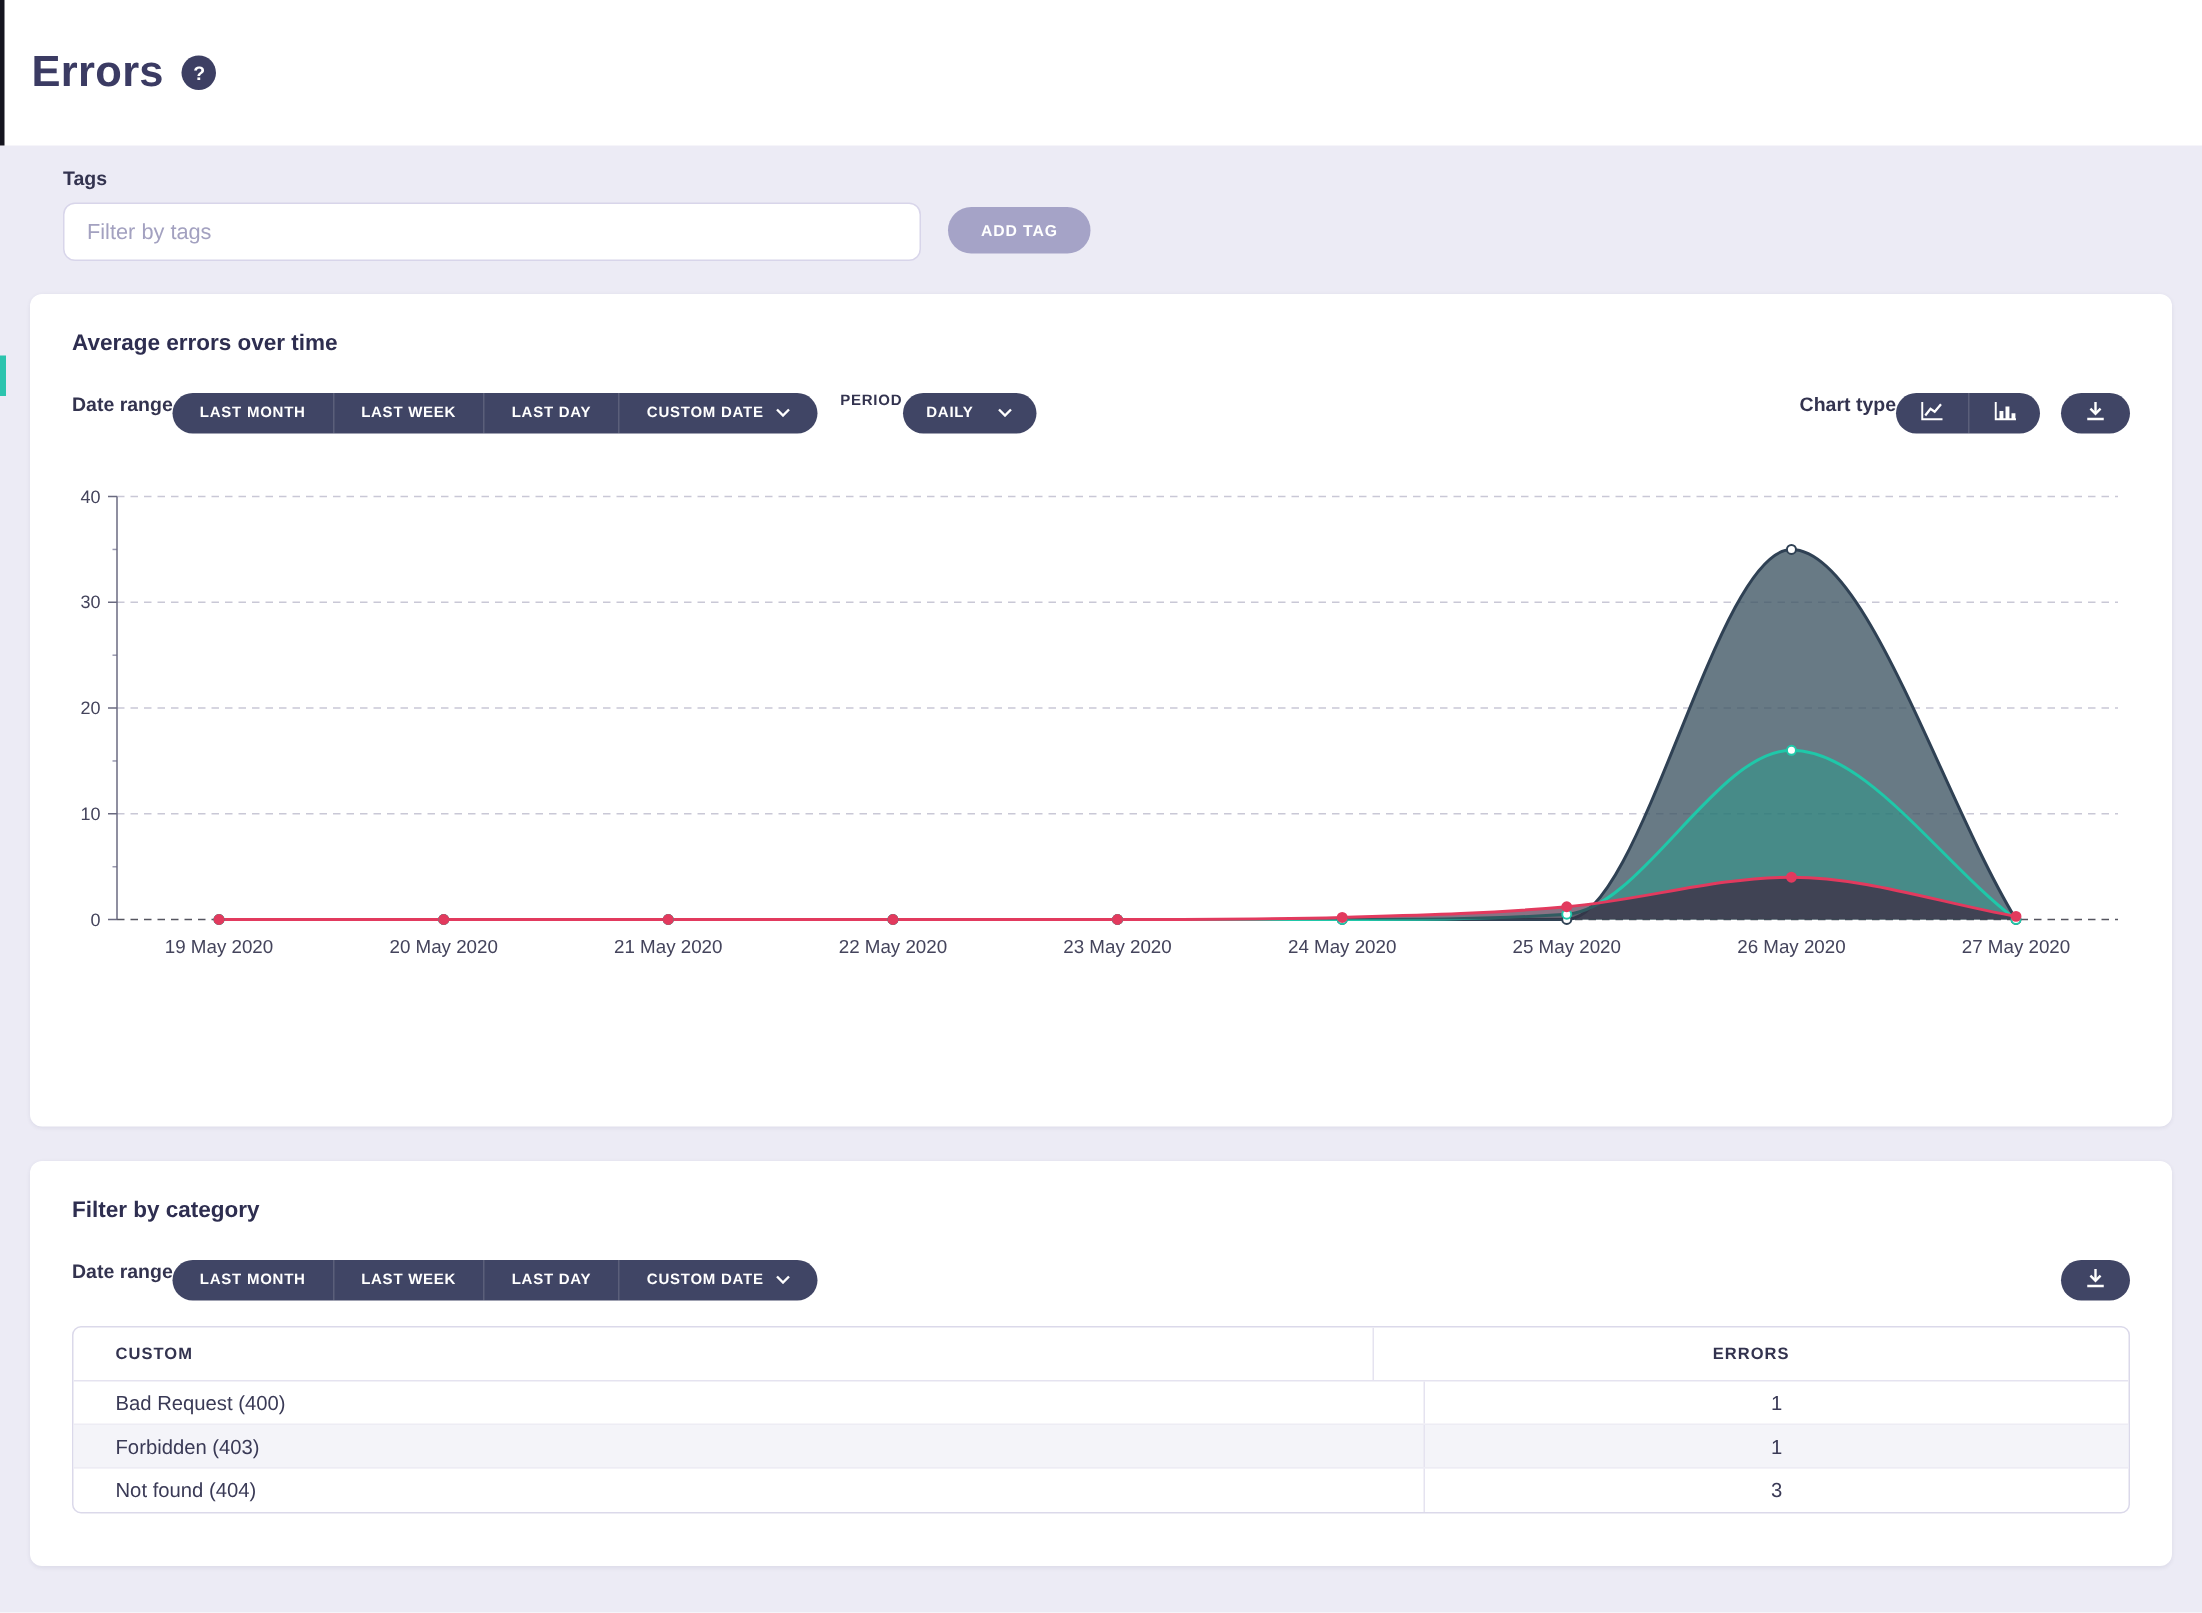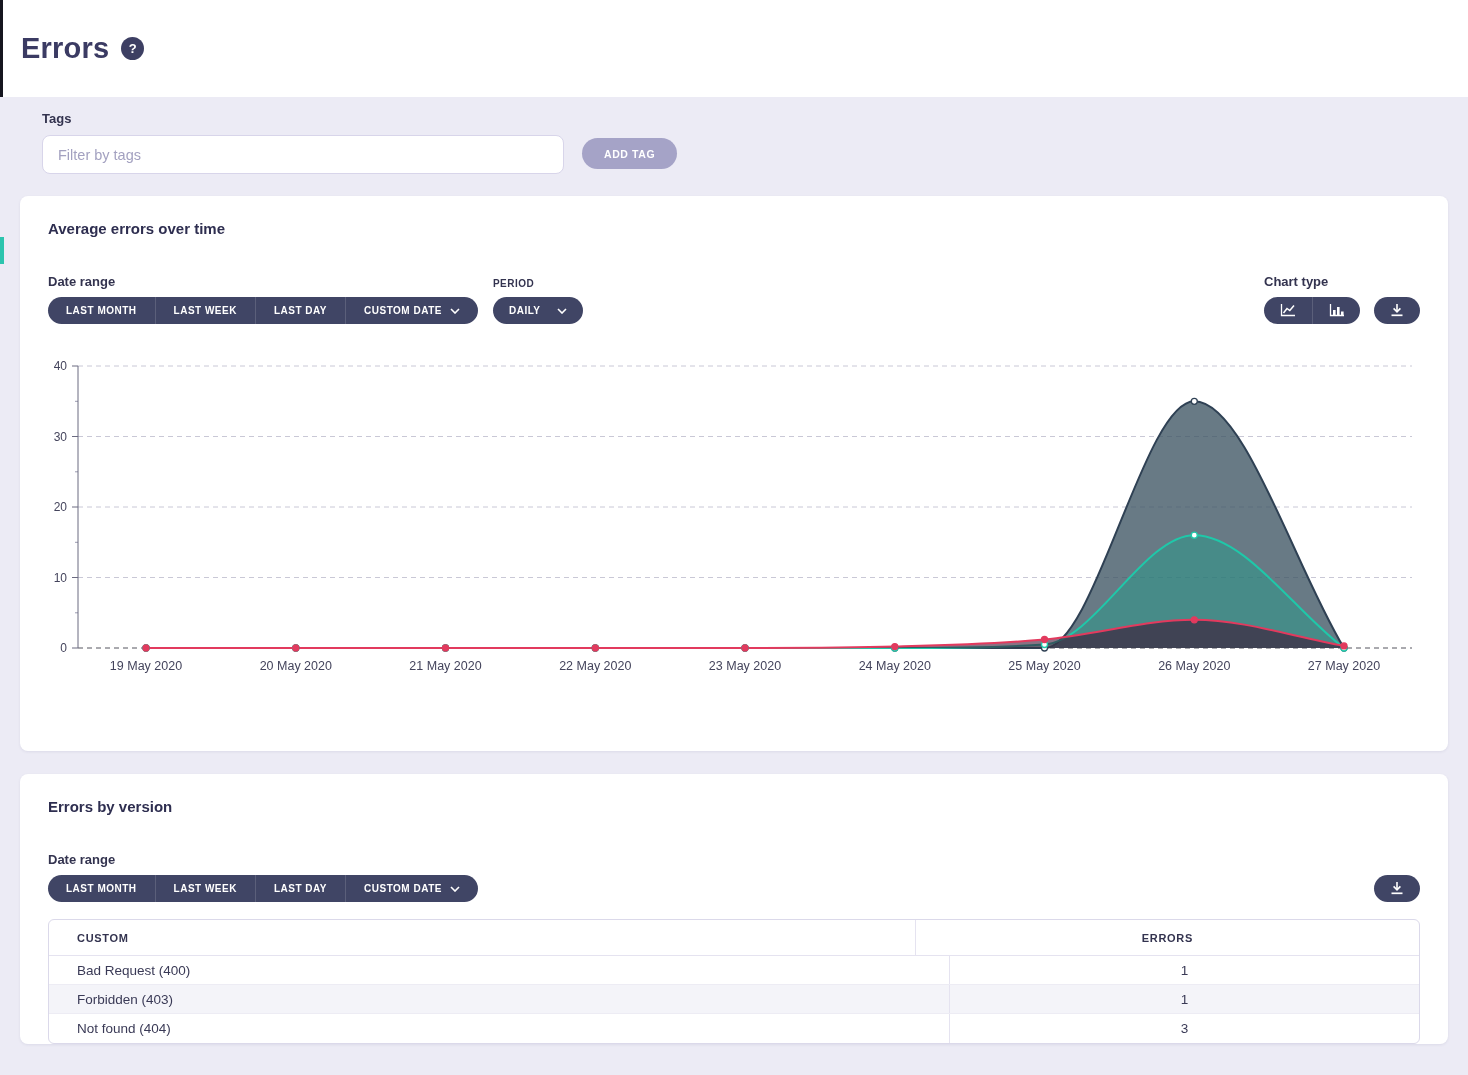--- a/index.html
+++ b/index.html
@@ -25,37 +25,37 @@
   .filters { display:flex; align-items:flex-start; padding:14px 20px 0 20px; }
   .filter-block { display:flex; flex-direction:column; }
   .filter-label { font-size:13px; font-weight:600; color:#33334f; margin-bottom:9px; }
   .input-wrap { position:relative; }
   .input-wrap input {
     height:39px; border:1px solid #d8d5ea; border-radius:8px; background:#fff;
     font-family:inherit; font-size:14.5px; color:#3a3a56; padding:0 36px 0 15px; outline:none; width:100%;
   }
   .input-wrap input::placeholder { color:#a3a1c0; }
   .version-wrap { width:703px; }
-  .tags-wrap { width:522px; }
+  .tags-wrap { width:572px; }
   .tags-block { margin-left:22px; }
   .down-arrow { position:absolute; right:15px; top:8px; font-size:17px; color:#3c3c5c; cursor:pointer; }
   .add-tag-btn {
     margin-left:18px; margin-top:27px; height:31px; padding:0 22px; border:none; border-radius:16px;
     background:#a5a3c7; color:#fff; font-family:inherit; font-size:10.5px; font-weight:700; letter-spacing:0.6px; cursor:pointer;
   }
 
   
   .card { background:#fff; border-radius:8px; box-shadow:0 1px 3px rgba(40,40,90,0.08);
     margin:0 20px; padding:24px 28px; position:relative; }
   .chart-card { margin-top:22px; height:555px; }
   .table-card { margin-top:23px; height:270px; }
   .card-title { font-size:15px; font-weight:700; color:#2e2e50; }
 
   .controls-row { display:flex; align-items:flex-end; margin-top:25px; }
-  .control-block { display:flex; flex-direction:column;margin-top:12px; }
+  .control-block { display:flex; flex-direction:row; }
   .control-label { font-size:13px; font-weight:600; color:#33334f; margin-bottom:8px; }
   .control-label.small-caps { font-size:10px; font-weight:700; letter-spacing:0.5px; }
   .period-block { margin-left:15px; }
   .spacer { flex:1; }
 
   .pill-group { display:inline-flex; background:#404565; border-radius:14px; height:27px; overflow:hidden; }
   .seg { display:flex; align-items:center; gap:8px; padding:12px 18px; color:#fff; font-size:10px; font-weight:700;
     letter-spacing:0.5px; background:transparent; border:none; border-left:1px solid rgba(255,255,255,0.14);
     cursor:pointer; font-family:inherit; white-space:nowrap; }
   .seg:first-child { border-left:none; }
@@ -227,21 +227,21 @@
         <text x="697.0" y="318.0" text-anchor="middle" font-size="12.5" fill="#44445c">23 May 2020</text>
         <text x="846.8" y="318.0" text-anchor="middle" font-size="12.5" fill="#44445c">24 May 2020</text>
         <text x="996.5" y="318.0" text-anchor="middle" font-size="12.5" fill="#44445c">25 May 2020</text>
         <text x="1146.3" y="318.0" text-anchor="middle" font-size="12.5" fill="#44445c">26 May 2020</text>
         <text x="1296.0" y="318.0" text-anchor="middle" font-size="12.5" fill="#44445c">27 May 2020</text>
       </svg>
   </div>
 </section>
 
 <section class="card table-card">
-  <div class="card-title">Errors by version</div>
+  <div class="card-title">Filter by category</div>
 
   <div class="controls-row">
     <div class="control-block">
       <div class="control-label">Date range</div>
       <div class="pill-group">
         <button class="seg">
             <span>LAST MONTH</span>
           </button>
         <button class="seg">
             <span>LAST WEEK</span>

